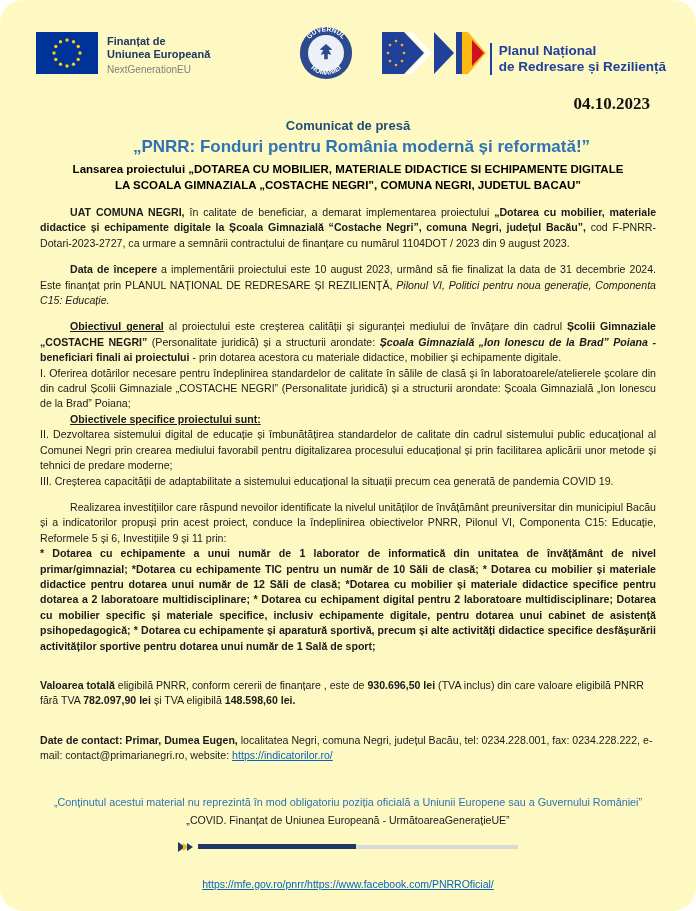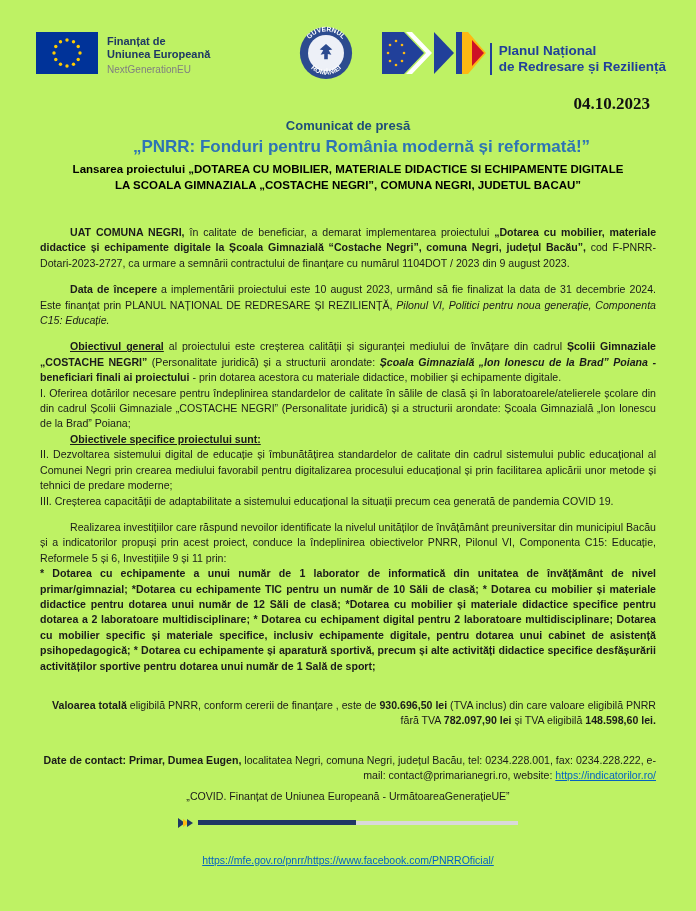--- a/index.html
+++ b/index.html
@@ -1,20 +1,21 @@
 <!DOCTYPE html>
 <html lang="ro"><head>
 <meta charset="utf-8">
 <style>
   * { box-sizing: border-box; margin: 0; padding: 0; }
   html, body { background: #ffffff; }
   .page {
-    width: 696px; height: 911px; margin: 0 auto; background: #bef264;
+    width: 696px; height: 911px; margin: 0 auto; background: #fef9c3;
     font-family: "Liberation Sans", sans-serif; color: #1a1a1a; overflow: hidden;
     position: relative;
+    border-radius: 23px;
   }
   
   .logos { display: flex; align-items: center; padding: 26px 30px 0 36px; }
   .eu-logo { display: flex; align-items: center; gap: 9px; width: 205px; }
   .eu-text div { line-height: 13px; }
   .eu-bold { font-weight: 700; font-size: 11px; color: #1f3864; }
   .eu-gray { font-size: 10px; color: #808080; margin-top: 2px; }
   .gov-seal { margin-left: 58px; }
   .pnrr-logo { display: flex; align-items: center; margin-left: auto; }
   .pnrr-text {
@@ -25,22 +26,22 @@
   .doc-date { text-align: right; padding-right: 46px; margin-top: 10px;
     font-family: "Liberation Serif", serif; font-weight: 700; font-size: 17px; color: #111; }
   .main-title { text-align: center; color: #1F4E79; font-size: 13px; font-weight: 700; margin-top: 4px; }
   .subtitle { text-align: center; color: #2E74B5; font-weight: 700; font-size: 17px; margin-top: 4px; padding-left: 27px; }
   .project-title { text-align: center; font-weight: 700; font-size: 11.5px; line-height: 15.5px; margin-top: 5px; padding: 0 26px; color: #000; }
   
   .content { padding: 0 40px; margin-top: 6px; }
   .para { text-align: justify; font-size: 10.6px; line-height: 15.4px; color: #1a1a1a; }
   .indent { text-indent: 30px; }
   .gap { margin-top: 11px; }
-  .gap-lg { margin-top: 32px; }
-  .center { text-align: right; margin-top: 24px; }
+  .gap-lg { margin-top: 12px; }
+  .center { text-align: left; margin-top: 24px; }
   .run-bold { font-weight: 700; }
   .run-italic { font-style: italic; }
   .run-bold-italic { font-weight: 700; font-style: italic; }
   .run-bold-underline { font-weight: 700; text-decoration: underline; }
   .run-link, .foot-link { color: #0563C1; text-decoration: underline; cursor: pointer; }
   
   .disclaimer { text-align: center; color: #2E74B5; font-size: 10.8px; margin-top: 32px; padding: 0 18px; }
   .pnrr-line { text-align: center; color: #1a1a1a; font-size: 10.6px; margin-top: 6px; }
   .bar-row { display: flex; align-items: center; justify-content: center; margin-top: 16px; }
   .bar-navy { width: 158px; height: 5px; background: #1F3864; }
@@ -145,20 +146,21 @@
     <p class="para indent"><span class="run-bold-underline">Obiectivele specifice proiectului sunt:</span></p>
     <p class="para"><span class="run-normal">II. Dezvoltarea sistemului digital de educație și îmbunătățirea standardelor de calitate din cadrul sistemului public educațional al Comunei Negri prin crearea mediului favorabil pentru digitalizarea procesului educațional și prin facilitarea aplicării unor metode și tehnici de predare moderne;</span></p>
     <p class="para"><span class="run-normal">III. Creșterea capacității de adaptabilitate a sistemului educațional la situații precum cea generată de pandemia COVID 19.</span></p>
     <p class="para indent gap"><span class="run-normal">Realizarea investițiilor care răspund nevoilor identificate la nivelul unităților de învățământ preuniversitar din municipiul Bacău și a indicatorilor propuși prin acest proiect, conduce la îndeplinirea obiectivelor PNRR, Pilonul VI, Componenta C15: Educație, Reformele 5 și 6, Investițiile 9 și 11 prin:</span></p>
     <p class="para"><span class="run-bold">* Dotarea cu echipamente a unui număr de 1 laborator de informatică din unitatea de învățământ de nivel primar/gimnazial; *Dotarea cu echipamente TIC pentru un număr de 10 Săli de clasă; * Dotarea cu mobilier și materiale didactice pentru dotarea unui număr de 12 Săli de clasă; *Dotarea cu mobilier și materiale didactice specifice pentru dotarea a 2 laboratoare multidisciplinare; * Dotarea cu echipament digital pentru 2 laboratoare multidisciplinare;  Dotarea cu mobilier specific și materiale specifice, inclusiv echipamente digitale, pentru dotarea unui cabinet de asistență psihopedagogică; * Dotarea cu echipamente și aparatură sportivă, precum și alte activități didactice specifice desfășurării activităților sportive pentru dotarea unui număr de 1 Sală de sport;</span></p>
     <p class="para center gap"><span class="run-bold">Valoarea totală</span><span class="run-normal"> eligibilă PNRR, conform cererii de finanțare , este de </span><span class="run-bold">930.696,50 lei</span><span class="run-normal"> (TVA inclus) din care valoare eligibilă PNRR fără TVA  </span><span class="run-bold">782.097,90 lei</span><span class="run-normal">  și TVA eligibilă </span><span class="run-bold">148.598,60 lei.</span></p>
     <p class="para center"><span class="run-bold">Date de contact: Primar, Dumea Eugen,</span><span class="run-normal"> localitatea Negri, comuna Negri, județul Bacău, tel: 0234.228.001, fax: 0234.228.222, e-mail: contact@primarianegri.ro, website: </span><a class="run-link">https://indicatorilor.ro/</a></p>
   </div>
 
   <footer>
+    <div class="disclaimer">„Conținutul acestui material nu reprezintă în mod obligatoriu poziția oficială a Uniunii Europene sau a Guvernului României”</div>
     <div class="pnrr-line">„COVID. Finanțat de Uniunea Europeană - UrmătoareaGenerațieUE”</div>
     <div class="bar-row">
       <span style="display:inline-flex;margin-right:2px;">
         <svg width="18" height="10" viewBox="0 0 18 10">
           <path d="M0,0 L7,5 L0,10 Z" fill="#1F3864"></path>
           <path d="M5,1 L11,5 L5,9 Z" fill="#FDB913"></path>
           <path d="M9,1 L15,5 L9,9 Z" fill="#1F3864"></path>
         </svg>
       </span>
       <span class="bar-navy"></span>

